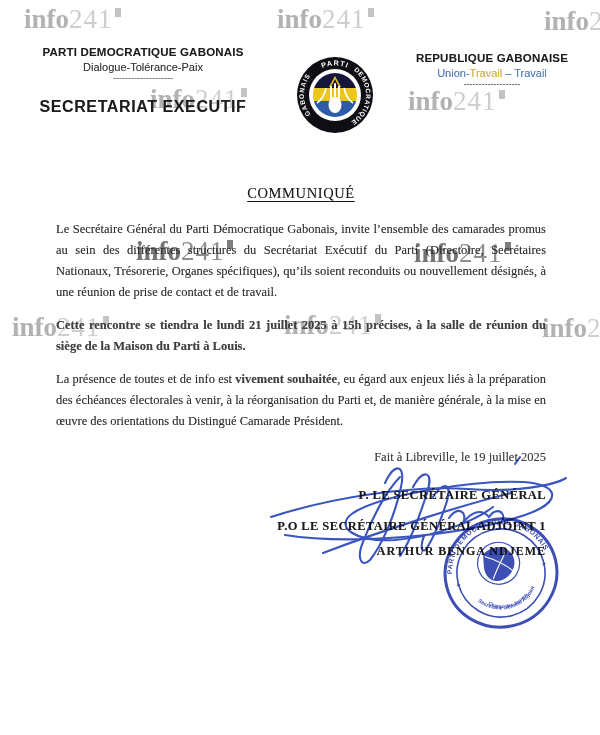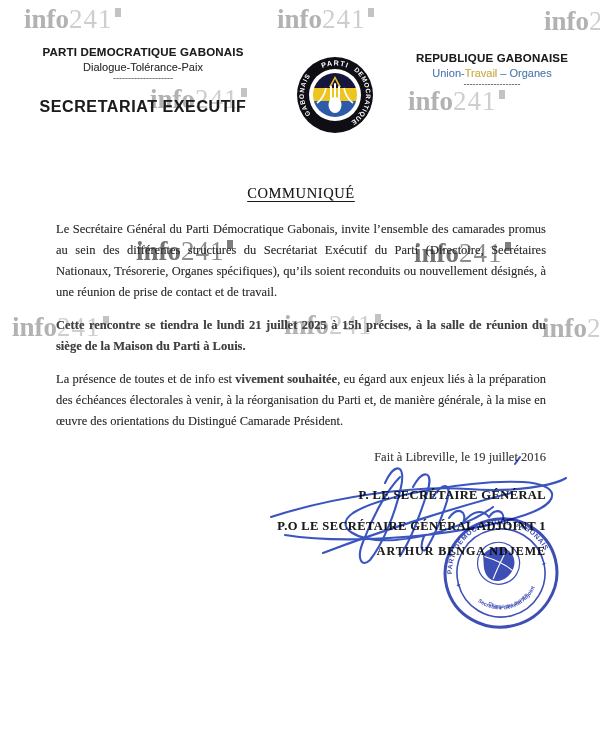--- a/index.html
+++ b/index.html
@@ -108,30 +108,30 @@
           <path d="M43,31 L43,44"></path>
       </g>
       <ellipse cx="39" cy="49" rx="6.5" ry="8" fill="#ffffff"></ellipse>
       <path d="M21,47 Q28,42 30,32" stroke="#ffffff" stroke-width="1.6" fill="none"></path>
       <path d="M57,47 Q50,42 48,32" stroke="#ffffff" stroke-width="1.6" fill="none"></path>
     </g>
   </svg>
 
   <div class="hdr hdr-right">
     <div class="t1">REPUBLIQUE GABONAISE</div>
-    <div class="t2"><span class="mot-union">Union-</span><span class="mot-travail">Travail</span><span class="mot-justice"> – Organes</span></div>
+    <div class="t2"><span class="mot-union">Union-</span><span class="mot-travail">Travail</span><span class="mot-justice"> – Travail</span></div>
     <div class="dv">-------------------</div>
   </div>
 
   <div class="doc">
     <div class="doc-title">COMMUNIQUÉ</div>
     <p>Le Secrétaire Général du Parti Démocratique Gabonais, invite l’ensemble des camarades promus au sein des différentes structures du Secrétariat Exécutif du Parti (Directoire, Secrétaires Nationaux, Trésorerie, Organes spécifiques), qu’ils soient reconduits ou nouvellement désignés, à une réunion de prise de contact et de travail.</p>
     <p class="p-bold">Cette rencontre se tiendra le lundi 21 juillet 2025 à 15h précises, à la salle de réunion du siège de la Maison du Parti à Louis.</p>
     <p><span>La présence de toutes et de info est </span><span class="p-bold">vivement souhaitée</span><span>, eu égard aux enjeux liés à la préparation des échéances électorales à venir, à la réorganisation du Parti et, de manière générale, à la mise en œuvre des orientations du Distingué Camarade Président.</span></p>
-    <p class="dateline">Fait à Libreville, le 19 juillet 2016</p>
+    <p class="dateline">Fait à Libreville, le 19 juillet 2025</p>
     <div class="sig-line sig-1">P. LE SECRÉTAIRE GÉNÉRAL</div>
     <div class="sig-line sig-2">P.O LE SECRÉTAIRE GÉNÉRAL ADJOINT 1</div>
   </div>
 
   <div class="sig-name">ARTHUR BENGA NDJEME</div>
 
   <svg class="signature" viewBox="0 0 308 116">
     <g fill="none" stroke="#3a55c0" stroke-width="2.1" stroke-linecap="round">
       <path d="M8,62 C70,42 150,30 205,34 C252,38 292,30 303,23"></path>
       <path d="M22,80 C85,90 195,82 262,60 C300,47 297,29 260,27 C208,25 118,40 90,58 C70,72 92,87 132,85 C172,82 212,66 230,52"></path>

